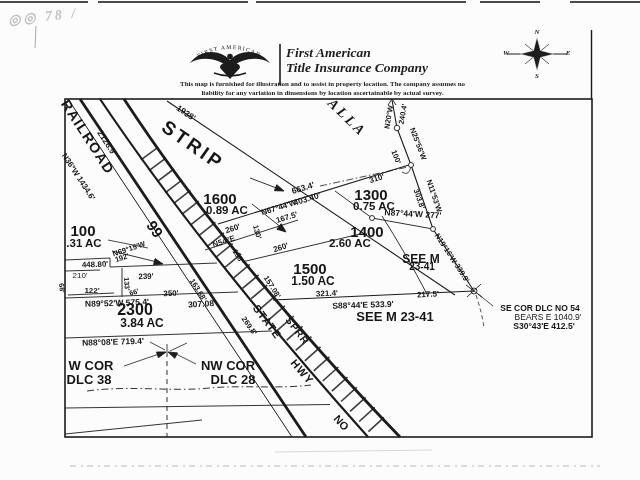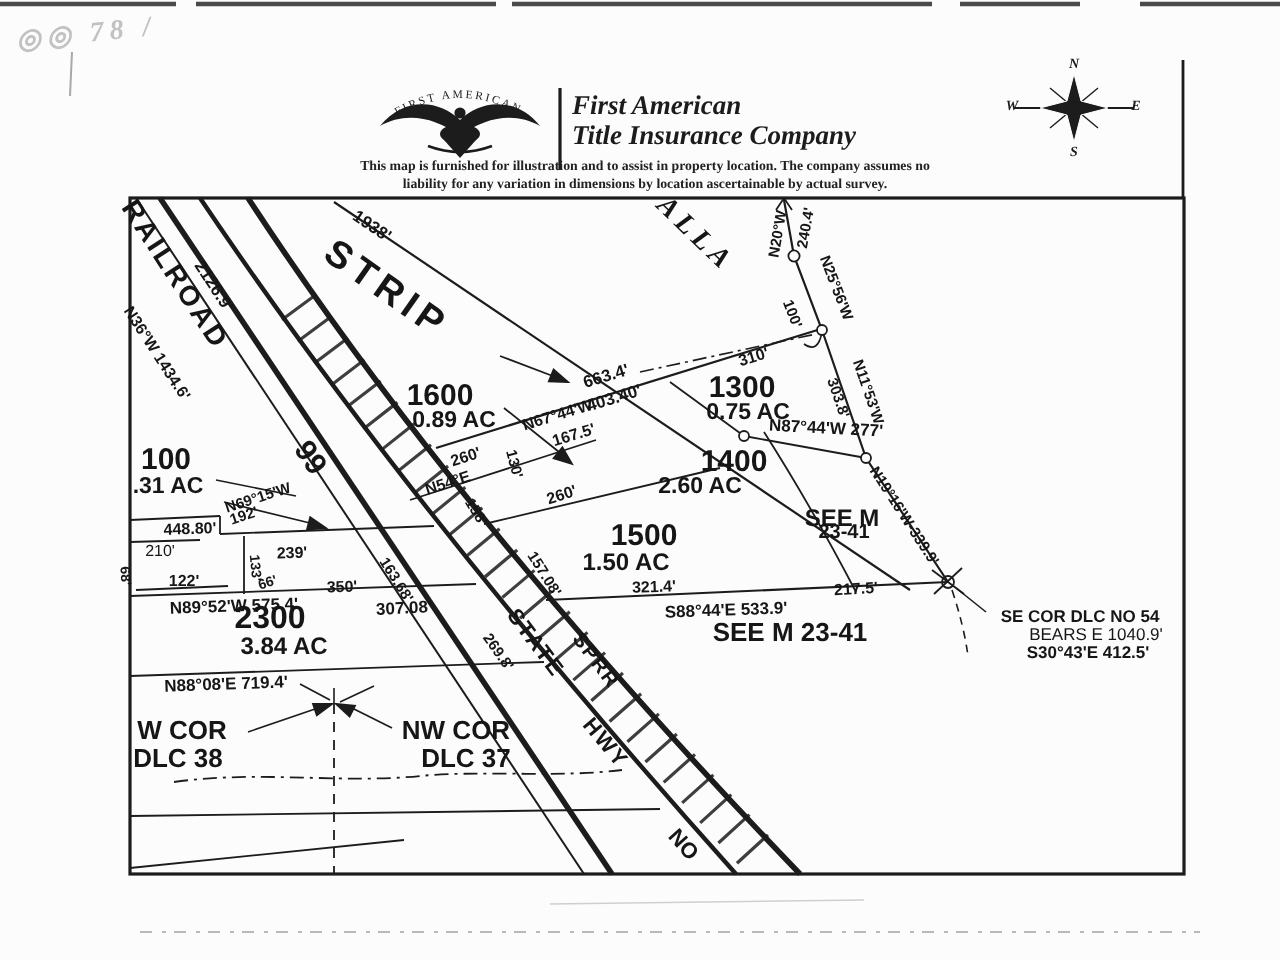--- a/index.html
+++ b/index.html
@@ -157,21 +157,21 @@
     <div class="lbl" style="left: 367px; top: 231px; font-size: 15px; font-weight: 700; transform: translate(-50%, -50%) rotate(0deg);">1400</div>
     <div class="lbl" style="left: 350px; top: 244px; font-size: 11.5px; font-weight: 700; transform: translate(-50%, -50%) rotate(0deg);">2.60 AC</div>
     <div class="lbl" style="left: 421px; top: 259px; font-size: 12px; font-weight: 700; transform: translate(-50%, -50%) rotate(0deg);">SEE M</div>
     <div class="lbl" style="left: 422px; top: 267px; font-size: 10px; font-weight: 700; transform: translate(-50%, -50%) rotate(0deg); text-align: center;">23-41</div>
     <div class="lbl" style="left: 452px; top: 258px; font-size: 7.5px; font-weight: 700; transform: translate(-50%, -50%) rotate(57deg);">N19°16'W-339.9'</div>
     <div class="lbl" style="left: 224px; top: 242px; font-size: 8px; font-weight: 700; transform: translate(-50%, -50%) rotate(-18deg);">N54°E</div>
     <div class="lbl" style="left: 233px; top: 229px; font-size: 8px; font-weight: 700; transform: translate(-50%, -50%) rotate(-18deg);">260'</div>
     <div class="lbl" style="left: 257px; top: 232px; font-size: 7.5px; font-weight: 700; transform: translate(-50%, -50%) rotate(75deg);">130'</div>
     <div class="lbl" style="left: 238px; top: 256px; font-size: 7.5px; font-weight: 700; transform: translate(-50%, -50%) rotate(58deg);">158'</div>
     <div class="lbl" style="left: 281px; top: 248px; font-size: 8px; font-weight: 700; transform: translate(-50%, -50%) rotate(-18deg);">260'</div>
-    <div class="lbl" style="left: 310px; top: 268px; font-size: 15px; font-weight: 700; transform: translate(-50%, -50%) rotate(0deg); margin-left: 12px;">1500</div>
+    <div class="lbl" style="left: 310px; top: 268px; font-size: 15px; font-weight: 700; transform: translate(-50%, -50%) rotate(0deg);">1500</div>
     <div class="lbl" style="left: 313px; top: 281px; font-size: 12px; font-weight: 700; transform: translate(-50%, -50%) rotate(0deg);">1.50 AC</div>
     <div class="lbl" style="left: 272px; top: 287px; font-size: 7.5px; font-weight: 700; transform: translate(-50%, -50%) rotate(58deg);">157.08'</div>
     <div class="lbl" style="left: 198px; top: 290px; font-size: 7.5px; font-weight: 700; transform: translate(-50%, -50%) rotate(58deg);">163.68'</div>
     <div class="lbl" style="left: 249px; top: 326px; font-size: 7.5px; font-weight: 700; transform: translate(-50%, -50%) rotate(55deg);">269.8'</div>
     <div class="lbl" style="left: 83px; top: 230px; font-size: 15px; font-weight: 700; transform: translate(-50%, -50%) rotate(0deg);">100</div>
     <div class="lbl" style="left: 84px; top: 244px; font-size: 11.5px; font-weight: 700; transform: translate(-50%, -50%) rotate(0deg); text-align: right;">.31 AC</div>
     <div class="lbl" style="left: 129px; top: 249px; font-size: 7.5px; font-weight: 700; transform: translate(-50%, -50%) rotate(-18deg);">N69°15'W</div>
     <div class="lbl" style="left: 122px; top: 258px; font-size: 7.5px; font-weight: 700; transform: translate(-50%, -50%) rotate(-18deg);">192'</div>
     <div class="lbl" style="left: 95px; top: 265px; font-size: 8px; font-weight: 700; transform: translate(-50%, -50%) rotate(-2deg);">448.80'</div>
     <div class="lbl" style="left: 80px; top: 276px; font-size: 8px; font-weight: 400; transform: translate(-50%, -50%) rotate(0deg);">210'</div>
@@ -182,21 +182,21 @@
     <div class="lbl" style="left: 134px; top: 292px; font-size: 7px; font-weight: 700; transform: translate(-50%, -50%) rotate(-18deg);">66'</div>
     <div class="lbl" style="left: 171px; top: 294px; font-size: 8px; font-weight: 700; transform: translate(-50%, -50%) rotate(-2deg);">350'</div>
     <div class="lbl" style="left: 117px; top: 303px; font-size: 8.5px; font-weight: 700; transform: translate(-50%, -50%) rotate(-2deg);">N89°52'W 575.4'</div>
     <div class="lbl" style="left: 202px; top: 304px; font-size: 8.5px; font-weight: 700; transform: translate(-50%, -50%) rotate(-3deg);">307.08'</div>
     <div class="lbl" style="left: 135px; top: 310px; font-size: 16px; font-weight: 700; transform: translate(-50%, -50%) rotate(0deg);">2300</div>
     <div class="lbl" style="left: 142px; top: 323px; font-size: 12px; font-weight: 700; transform: translate(-50%, -50%) rotate(0deg);">3.84 AC</div>
     <div class="lbl" style="left: 113px; top: 342px; font-size: 8.5px; font-weight: 700; transform: translate(-50%, -50%) rotate(-2deg);">N88°08'E 719.4'</div>
     <div class="lbl" style="left: 91px; top: 365px; font-size: 13px; font-weight: 700; transform: translate(-50%, -50%) rotate(0deg);">W COR</div>
     <div class="lbl" style="left: 89px; top: 379px; font-size: 13px; font-weight: 700; transform: translate(-50%, -50%) rotate(0deg);">DLC 38</div>
     <div class="lbl" style="left: 228px; top: 365px; font-size: 13px; font-weight: 700; transform: translate(-50%, -50%) rotate(0deg);">NW COR</div>
-    <div class="lbl" style="left: 233px; top: 379px; font-size: 13px; font-weight: 700; transform: translate(-50%, -50%) rotate(0deg);">DLC 37</div>
+    <div class="lbl" style="left: 233px; top: 379px; font-size: 13px; font-weight: 700; transform: translate(-50%, -50%) rotate(0deg);">DLC 28</div>
     <div class="lbl" style="left: 267px; top: 322px; font-size: 11px; font-weight: 700; letter-spacing: 1px; transform: translate(-50%, -50%) rotate(53deg);">STATE</div>
     <div class="lbl" style="left: 297px; top: 331px; font-size: 10px; font-weight: 700; letter-spacing: 1px; transform: translate(-50%, -50%) rotate(53deg);">SPRR</div>
     <div class="lbl" style="left: 302px; top: 372px; font-size: 11px; font-weight: 700; letter-spacing: 1px; transform: translate(-50%, -50%) rotate(50deg);">HWY</div>
     <div class="lbl" style="left: 341px; top: 423px; font-size: 11px; font-weight: 700; transform: translate(-50%, -50%) rotate(48deg);">NO</div>
     <div class="lbl" style="left: 327px; top: 294px; font-size: 8px; font-weight: 700; transform: translate(-50%, -50%) rotate(-2deg);">321.4'</div>
     <div class="lbl" style="left: 428px; top: 295px; font-size: 8px; font-weight: 700; transform: translate(-50%, -50%) rotate(-3deg);">217.5'</div>
     <div class="lbl" style="left: 363px; top: 305px; font-size: 8.5px; font-weight: 700; transform: translate(-50%, -50%) rotate(-2deg);">S88°44'E 533.9'</div>
     <div class="lbl" style="left: 395px; top: 316px; font-size: 13px; font-weight: 700; transform: translate(-50%, -50%) rotate(0deg);">SEE M 23-41</div>
     <div class="lbl" style="left: 540px; top: 308px; font-size: 8.5px; font-weight: 700; transform: translate(-50%, -50%) rotate(0deg);">SE COR DLC NO 54</div>
     <div class="lbl" style="left: 548px; top: 317px; font-size: 8.5px; font-weight: 400; transform: translate(-50%, -50%) rotate(0deg);">BEARS E 1040.9'</div>

